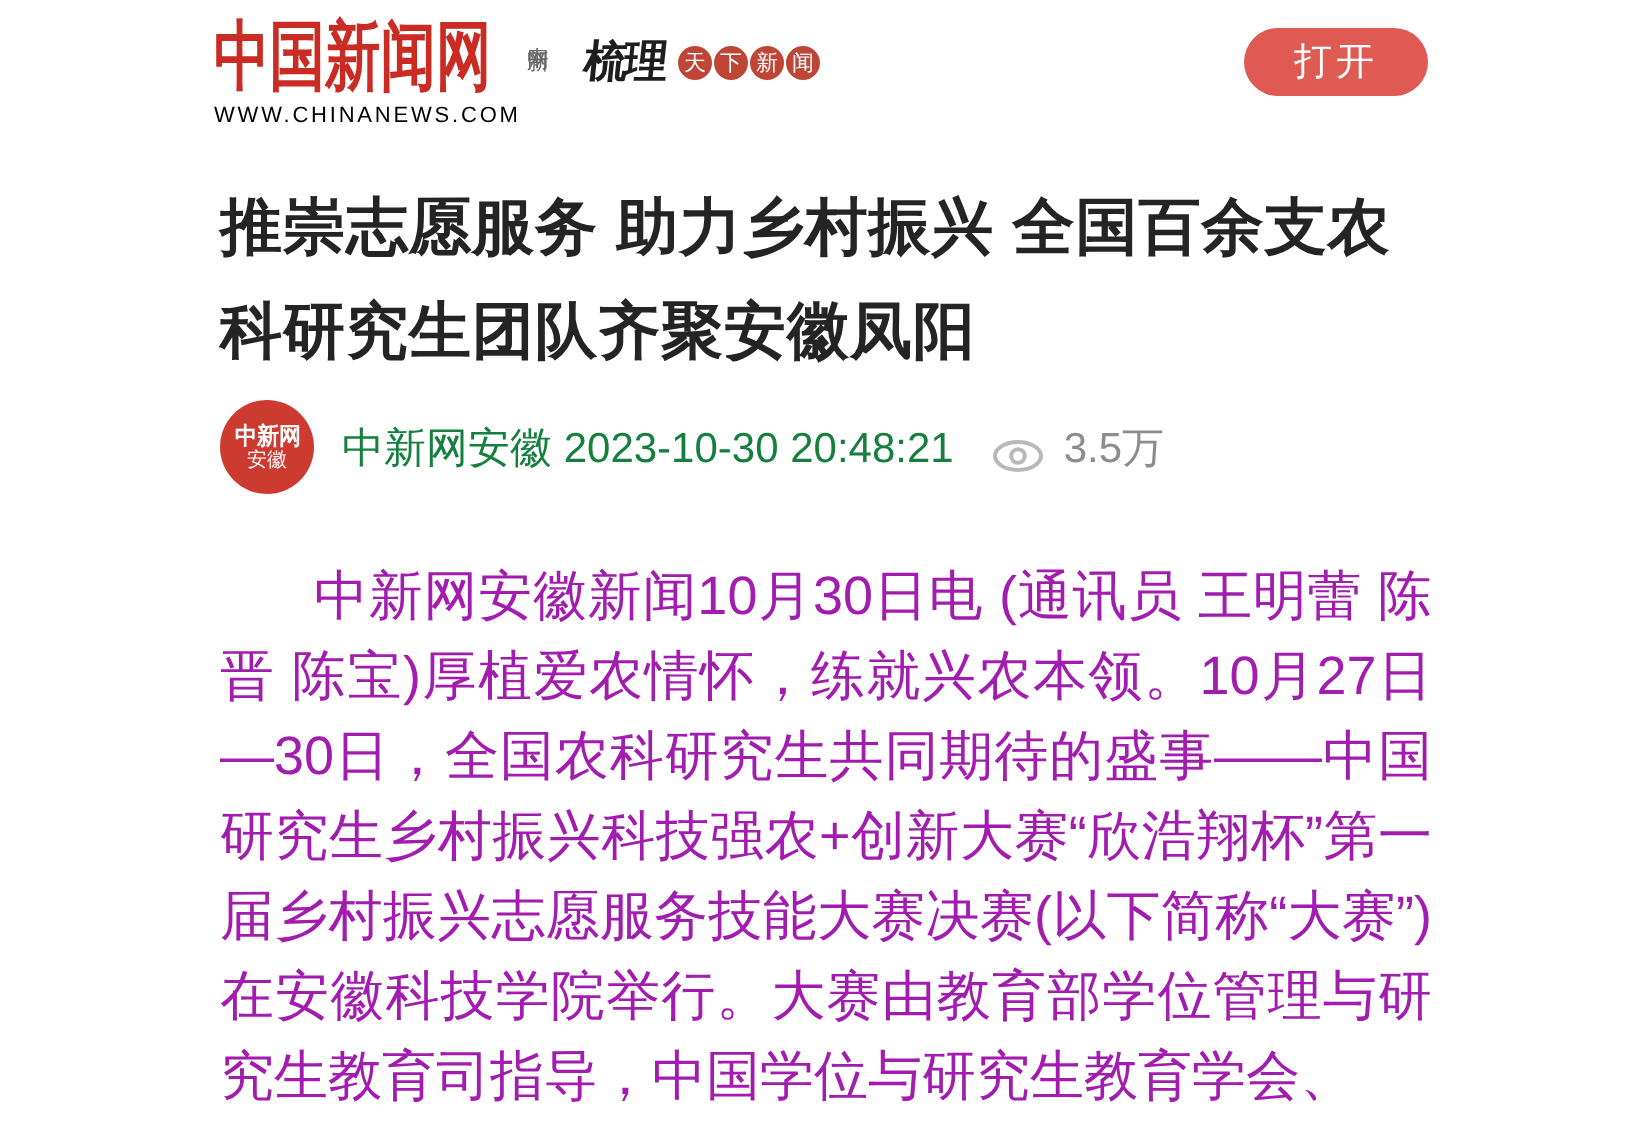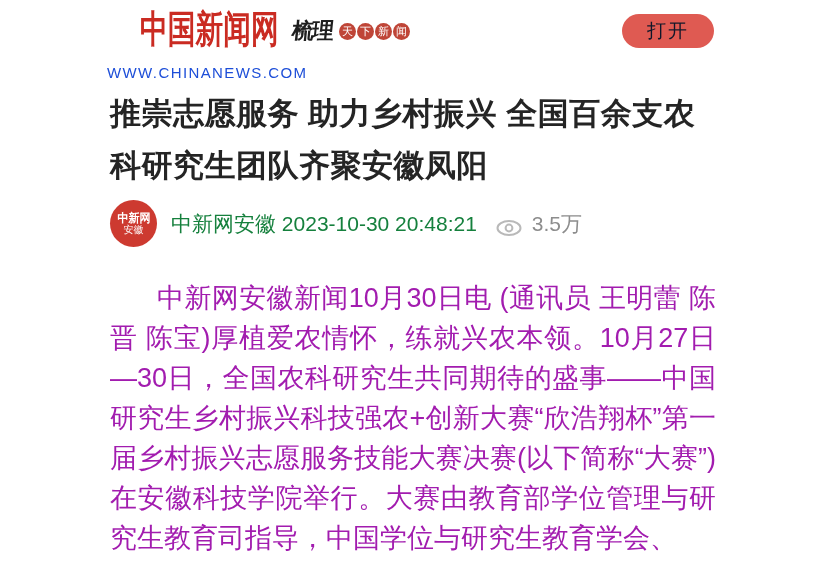--- a/index.html
+++ b/index.html
@@ -15,45 +15,45 @@
 
   
   .brand {
     position: absolute;
     left: 107px;
     top: 8px;
     display: flex;
     align-items: flex-start;
   }
   .logo-block { display: flex; flex-direction: column; }
-  .logo-row { display: flex; align-items: flex-start; justify-content: flex-end; }
+  .logo-row { display: flex; align-items: flex-start; }
   .logo-zh {
     font-size: 38px;
     font-weight: 700;
     color: #ca2b22;
     line-height: 42px;
     letter-spacing: 0px;
     transform: scaleX(0.73);
     transform-origin: left center;
     white-space: nowrap;
   }
   .logo-vertical {
     writing-mode: vertical-rl;
     font-size: 11px;
     line-height: 13px;
     color: #666;
     margin-left: -36px;
     margin-top: 6px;
     letter-spacing: 1px;
   }
   .logo-url {
-    margin-top: 14px;
-    font-size: 15px;
+    margin-top: 2px;
+    font-size: 11px;
     font-weight: 500;
-    color: #1d4ed8;
+    color: #000000;
     letter-spacing: 1.4px;
     white-space: nowrap;
   }
   .slogan {
     position: absolute;
     left: 292px;
     top: 19px;
     display: flex;
     align-items: center;
     height: 24px;
@@ -80,21 +80,21 @@
   }
   .open-btn {
     position: absolute;
     left: 622px;
     top: 14px;
     width: 92px;
     height: 34px;
     border: none;
     border-radius: 17px;
     background: #df5a52;
-    color: #0f172a;
+    color: #ffffff;
     font-size: 19px;
     letter-spacing: 2px;
     font-family: inherit;
     display: flex;
     align-items: center;
     justify-content: center;
     cursor: pointer;
   }
 
   
@@ -122,21 +122,21 @@
     border-radius: 50%;
     background: #cd3a30;
     color: #fff;
     display: flex;
     flex-direction: column;
     align-items: center;
     justify-content: center;
     flex-shrink: 0;
   }
   .avatar .l1 { font-size: 12px; font-weight: 700; transform: scaleX(0.92); line-height: 14px; }
-  .avatar .l2 { font-size: 10px; line-height: 12px; font-family: Liberation Mono, monospace; }
+  .avatar .l2 { font-size: 10px; line-height: 12px; }
   .byline-text {
     margin-left: 14px;
     font-size: 21px;
     color: #15803d;
     white-space: nowrap;
   }
   .views {
     display: flex;
     align-items: flex-end;
     margin-left: 18px;

